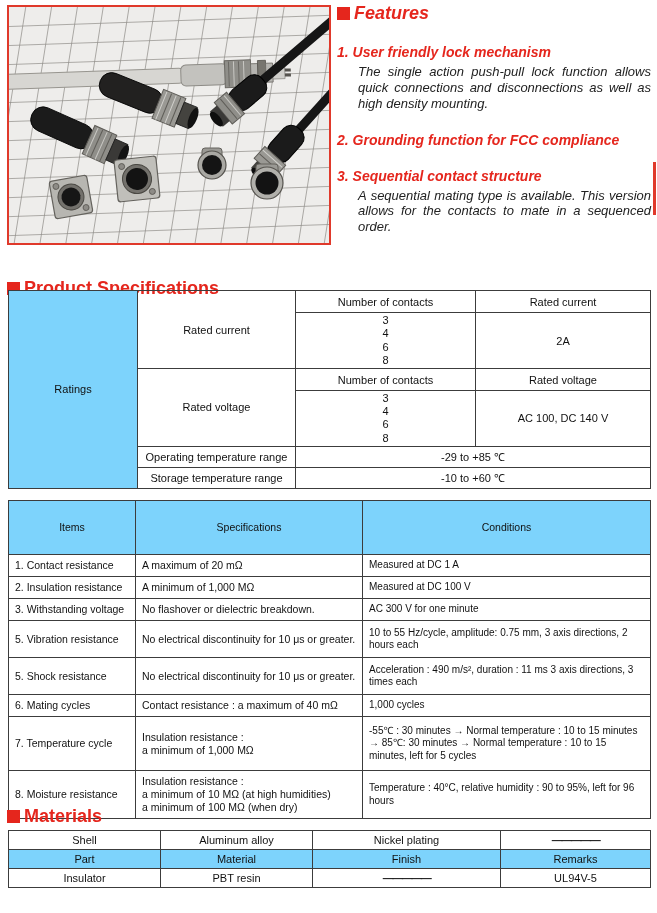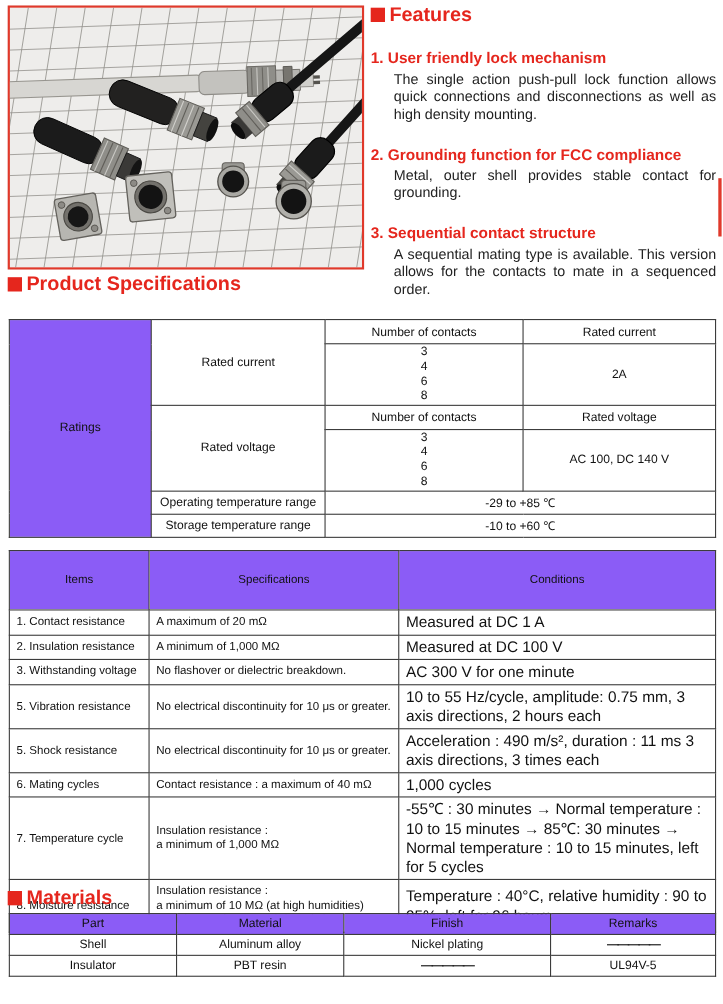--- a/index.html
+++ b/index.html
@@ -5,46 +5,46 @@
   html,body{margin:0;padding:0;background:#fff;}
   .page{position:relative;width:657px;height:913px;background:#ffffff;
         font-family:"Liberation Sans", sans-serif;color:#1d1d1d;overflow:hidden;}
 
   
   .photo{position:absolute;left:7px;top:5px;width:320px;height:236px;
          border:2px solid #e0392b;background:#eeedeb;}
   .photo svg{display:block;}
 
   
-  .features{position:absolute;left:337px;top:3px;width:314px;}
+  .features{position:absolute;left:337px;top:3px;width:314px;font-style:italic;}
   .sec-head{display:flex;align-items:center;gap:4px;margin:0 0 7px 0;}
   .sq{width:13px;height:13px;background:#e5261d;flex:0 0 auto;}
   .sec-title{font-size:18px;font-weight:bold;color:#e5261d;letter-spacing:0;}
   .feature{margin-bottom:11px;margin-top:20px;}
   .feat-title{font-size:14px;font-weight:bold;color:#e5261d;margin-bottom:4px;}
   .feat-body{font-size:13px;line-height:1.22;color:#222;margin-left:21px;text-align:justify;}
 
   .rev-mark{position:absolute;left:653px;top:162px;width:3px;height:53px;background:#e0392b;}
 
   
-  .ps-head{position:absolute;left:7px;top:248px;}
+  .ps-head{position:absolute;left:7px;top:278px;}
   .mat-head{position:absolute;left:7px;top:806px;}
 
   
   table{border-collapse:collapse;table-layout:fixed;}
   td,th{border:1px solid #3c3c3c;font-size:11px;font-weight:normal;color:#111;
         vertical-align:middle;padding:1px 5px;overflow:hidden;}
-  .peach{background:#8b5cf6;}
+  .peach{background:#7dd3fc;}
   .ctr{text-align:center;}
   .pre{white-space:pre-line;line-height:1.2;}
   .t1{position:absolute;left:8px;top:290px;width:642px;}
   .t1 td{font-size:11px;}
   .t2{position:absolute;left:8px;top:500px;width:642px;}
   .t2 td,.t2 th{font-size:10.5px;line-height:1.25;}
-  .t2 td.cond{font-size:14px;}
+  .t2 td.cond{font-size:10px;}
   .t2 td{text-align:left;padding:2px 6px;}
   .t2 th{padding:20px 4px;}
   .t3{position:absolute;left:8px;top:830px;width:642px;}
   .t3 td,.t3 th{text-align:center;font-size:11px;}
   .dashcell{letter-spacing:-1.5px;font-weight:bold;color:#222;}
 </style>
 </head>
 <body>
 
 <div class="page">
@@ -187,21 +187,20 @@
         <span>User friendly lock mechanism</span>
       </div>
       <div class="feat-body">The single action push-pull lock function allows quick connections and disconnections as well as high density mounting.</div>
     </div>
 
     <div class="feature">
       <div class="feat-title">
         <span>2.</span>
         <span>Grounding function for FCC compliance</span>
       </div>
-      <div class="feat-body">Metal, outer shell provides stable contact for grounding.</div>
     </div>
 
     <div class="feature">
       <div class="feat-title">
         <span>3.</span>
         <span>Sequential contact structure</span>
       </div>
       <div class="feat-body">A sequential mating type is available. This version allows for the contacts to mate in a sequenced order.</div>
     </div>
   </div>
@@ -322,30 +321,30 @@
 
   <table class="t3">
     <colgroup>
         <col style="width:152px">
         <col style="width:152px">
         <col style="width:188px">
         <col style="width:150px">
       </colgroup>
     <tbody>
         <tr style="height:19px">
+      <td>Shell</td>
+      <td>Aluminum alloy</td>
+      <td>Nickel plating</td>
+      <td class="dashcell">—————</td>
+    </tr>
+    <tr style="height:19px">
       <th class="peach">Part</th>
       <th class="peach">Material</th>
       <th class="peach">Finish</th>
       <th class="peach">Remarks</th>
-    </tr>
-    <tr style="height:19px">
-      <td>Shell</td>
-      <td>Aluminum alloy</td>
-      <td>Nickel plating</td>
-      <td class="dashcell">—————</td>
     </tr>
     <tr style="height:19px">
       <td>Insulator</td>
       <td>PBT resin</td>
       <td class="dashcell">—————</td>
       <td>UL94V-5</td>
     </tr>
   </tbody>
     </table>
 

